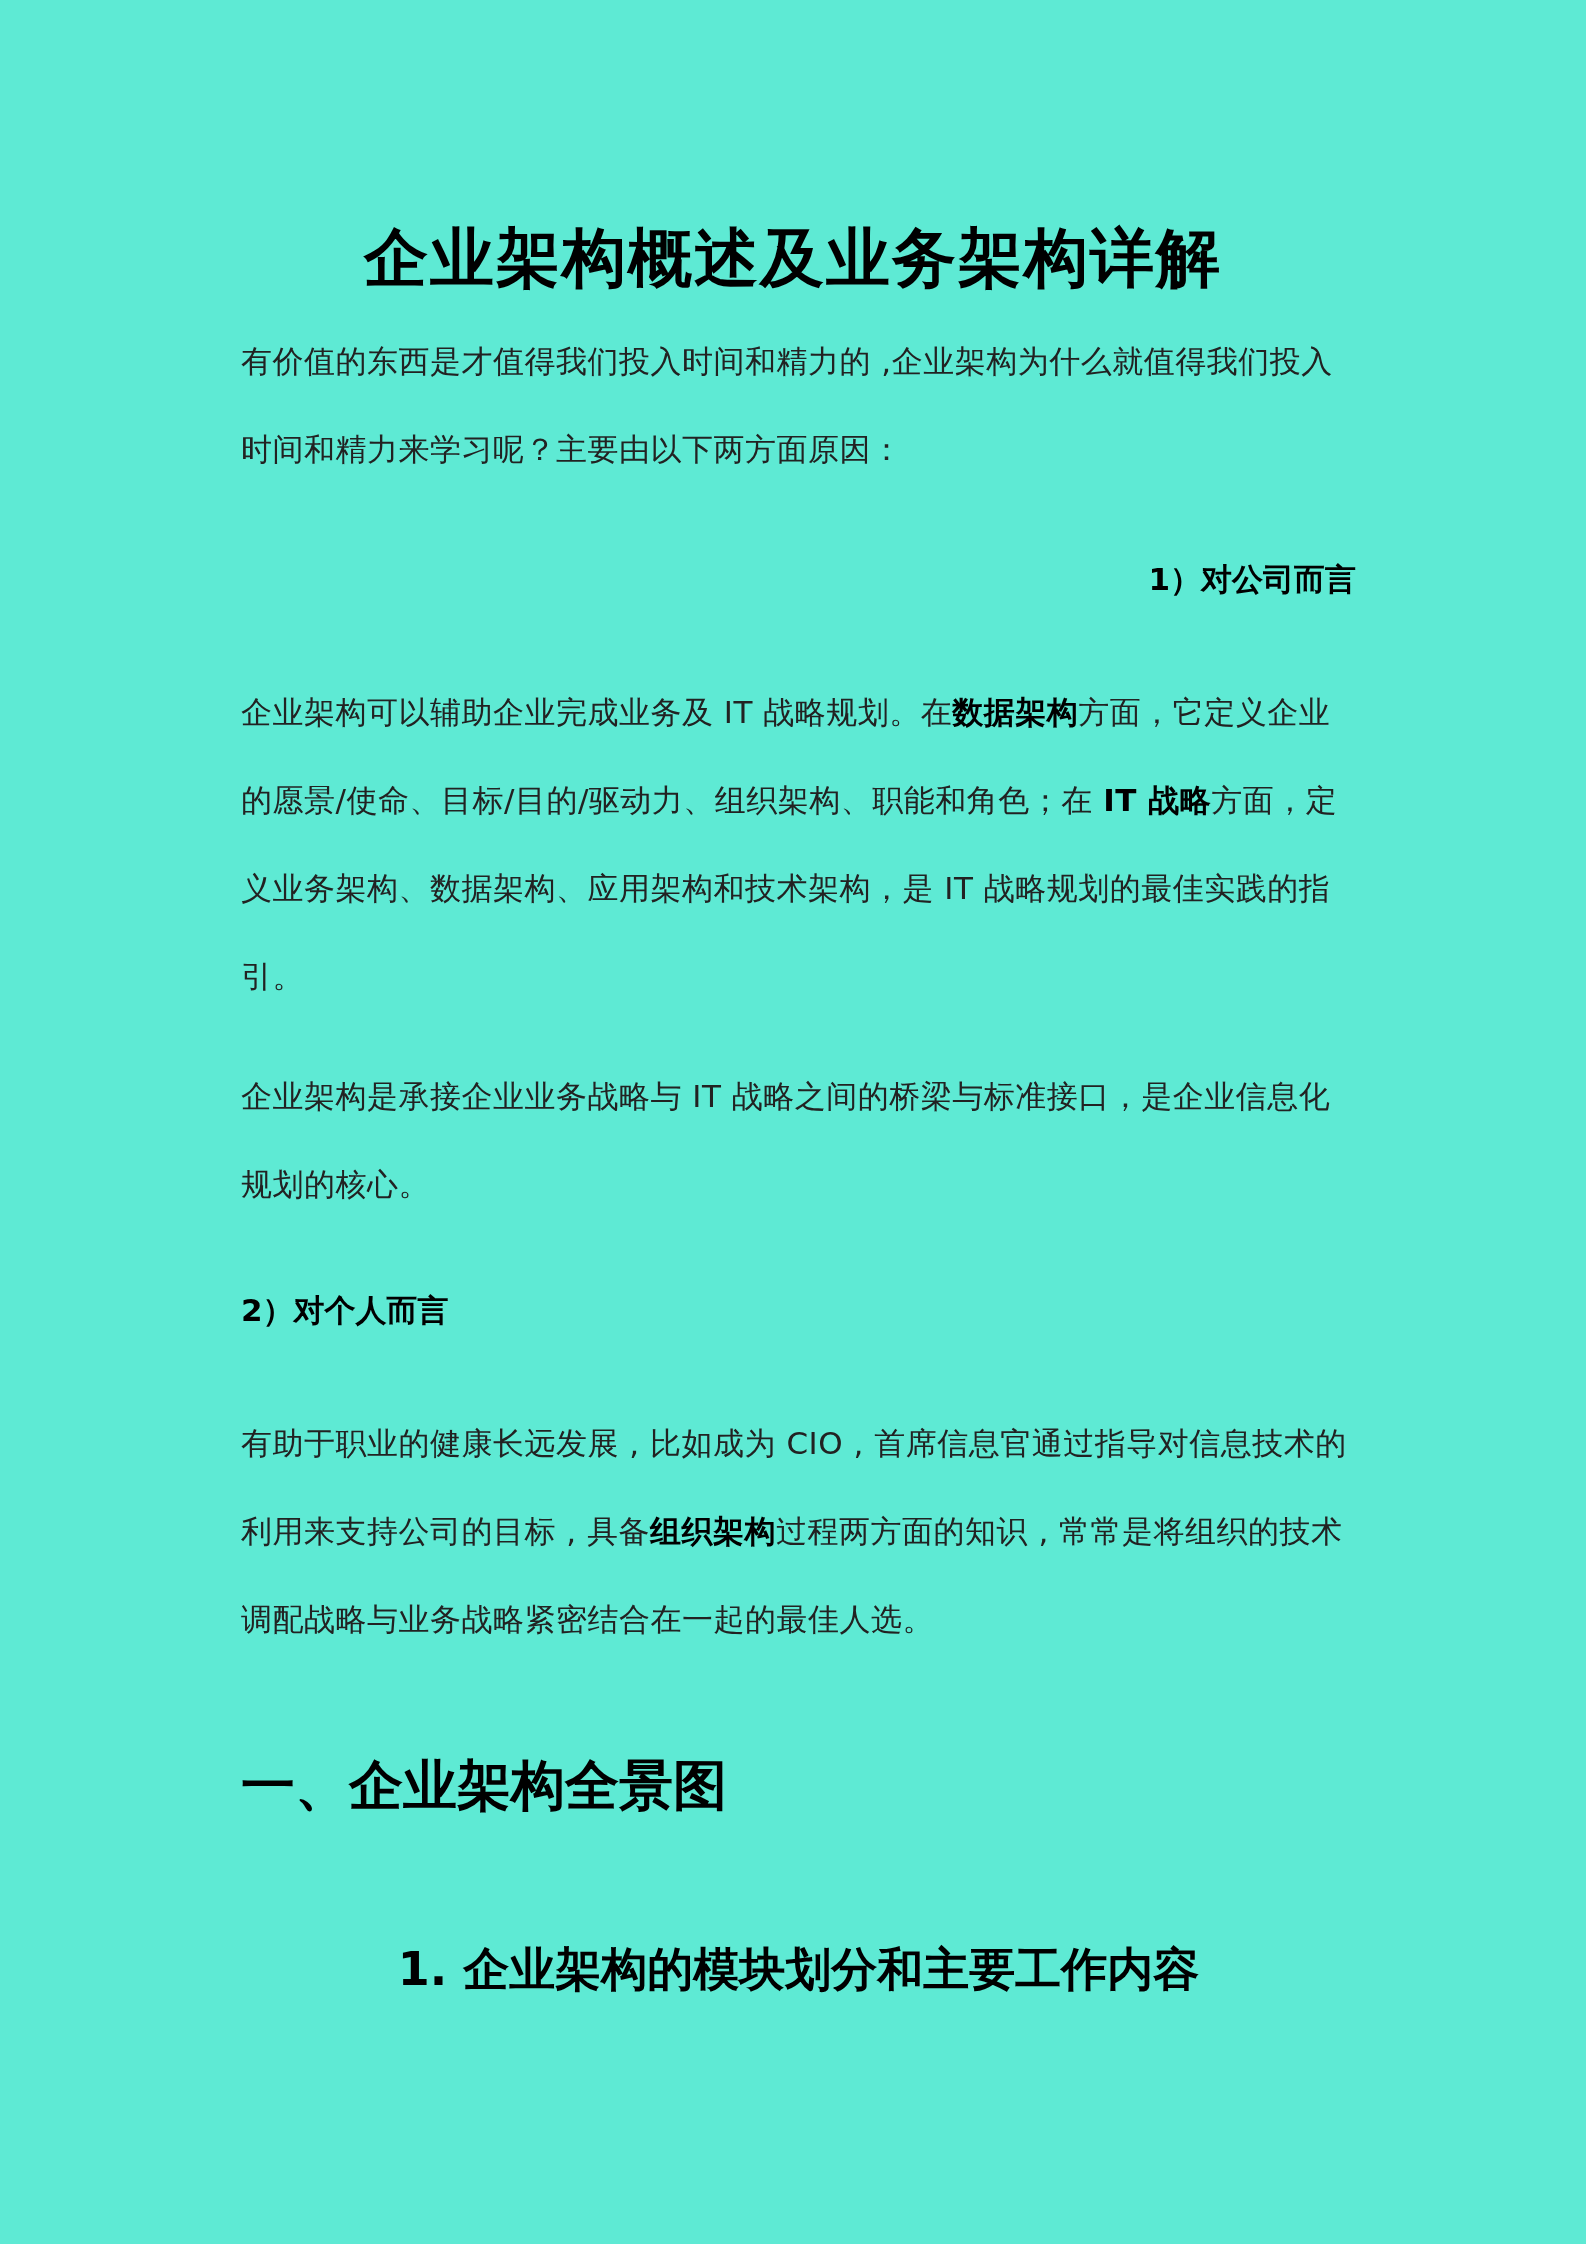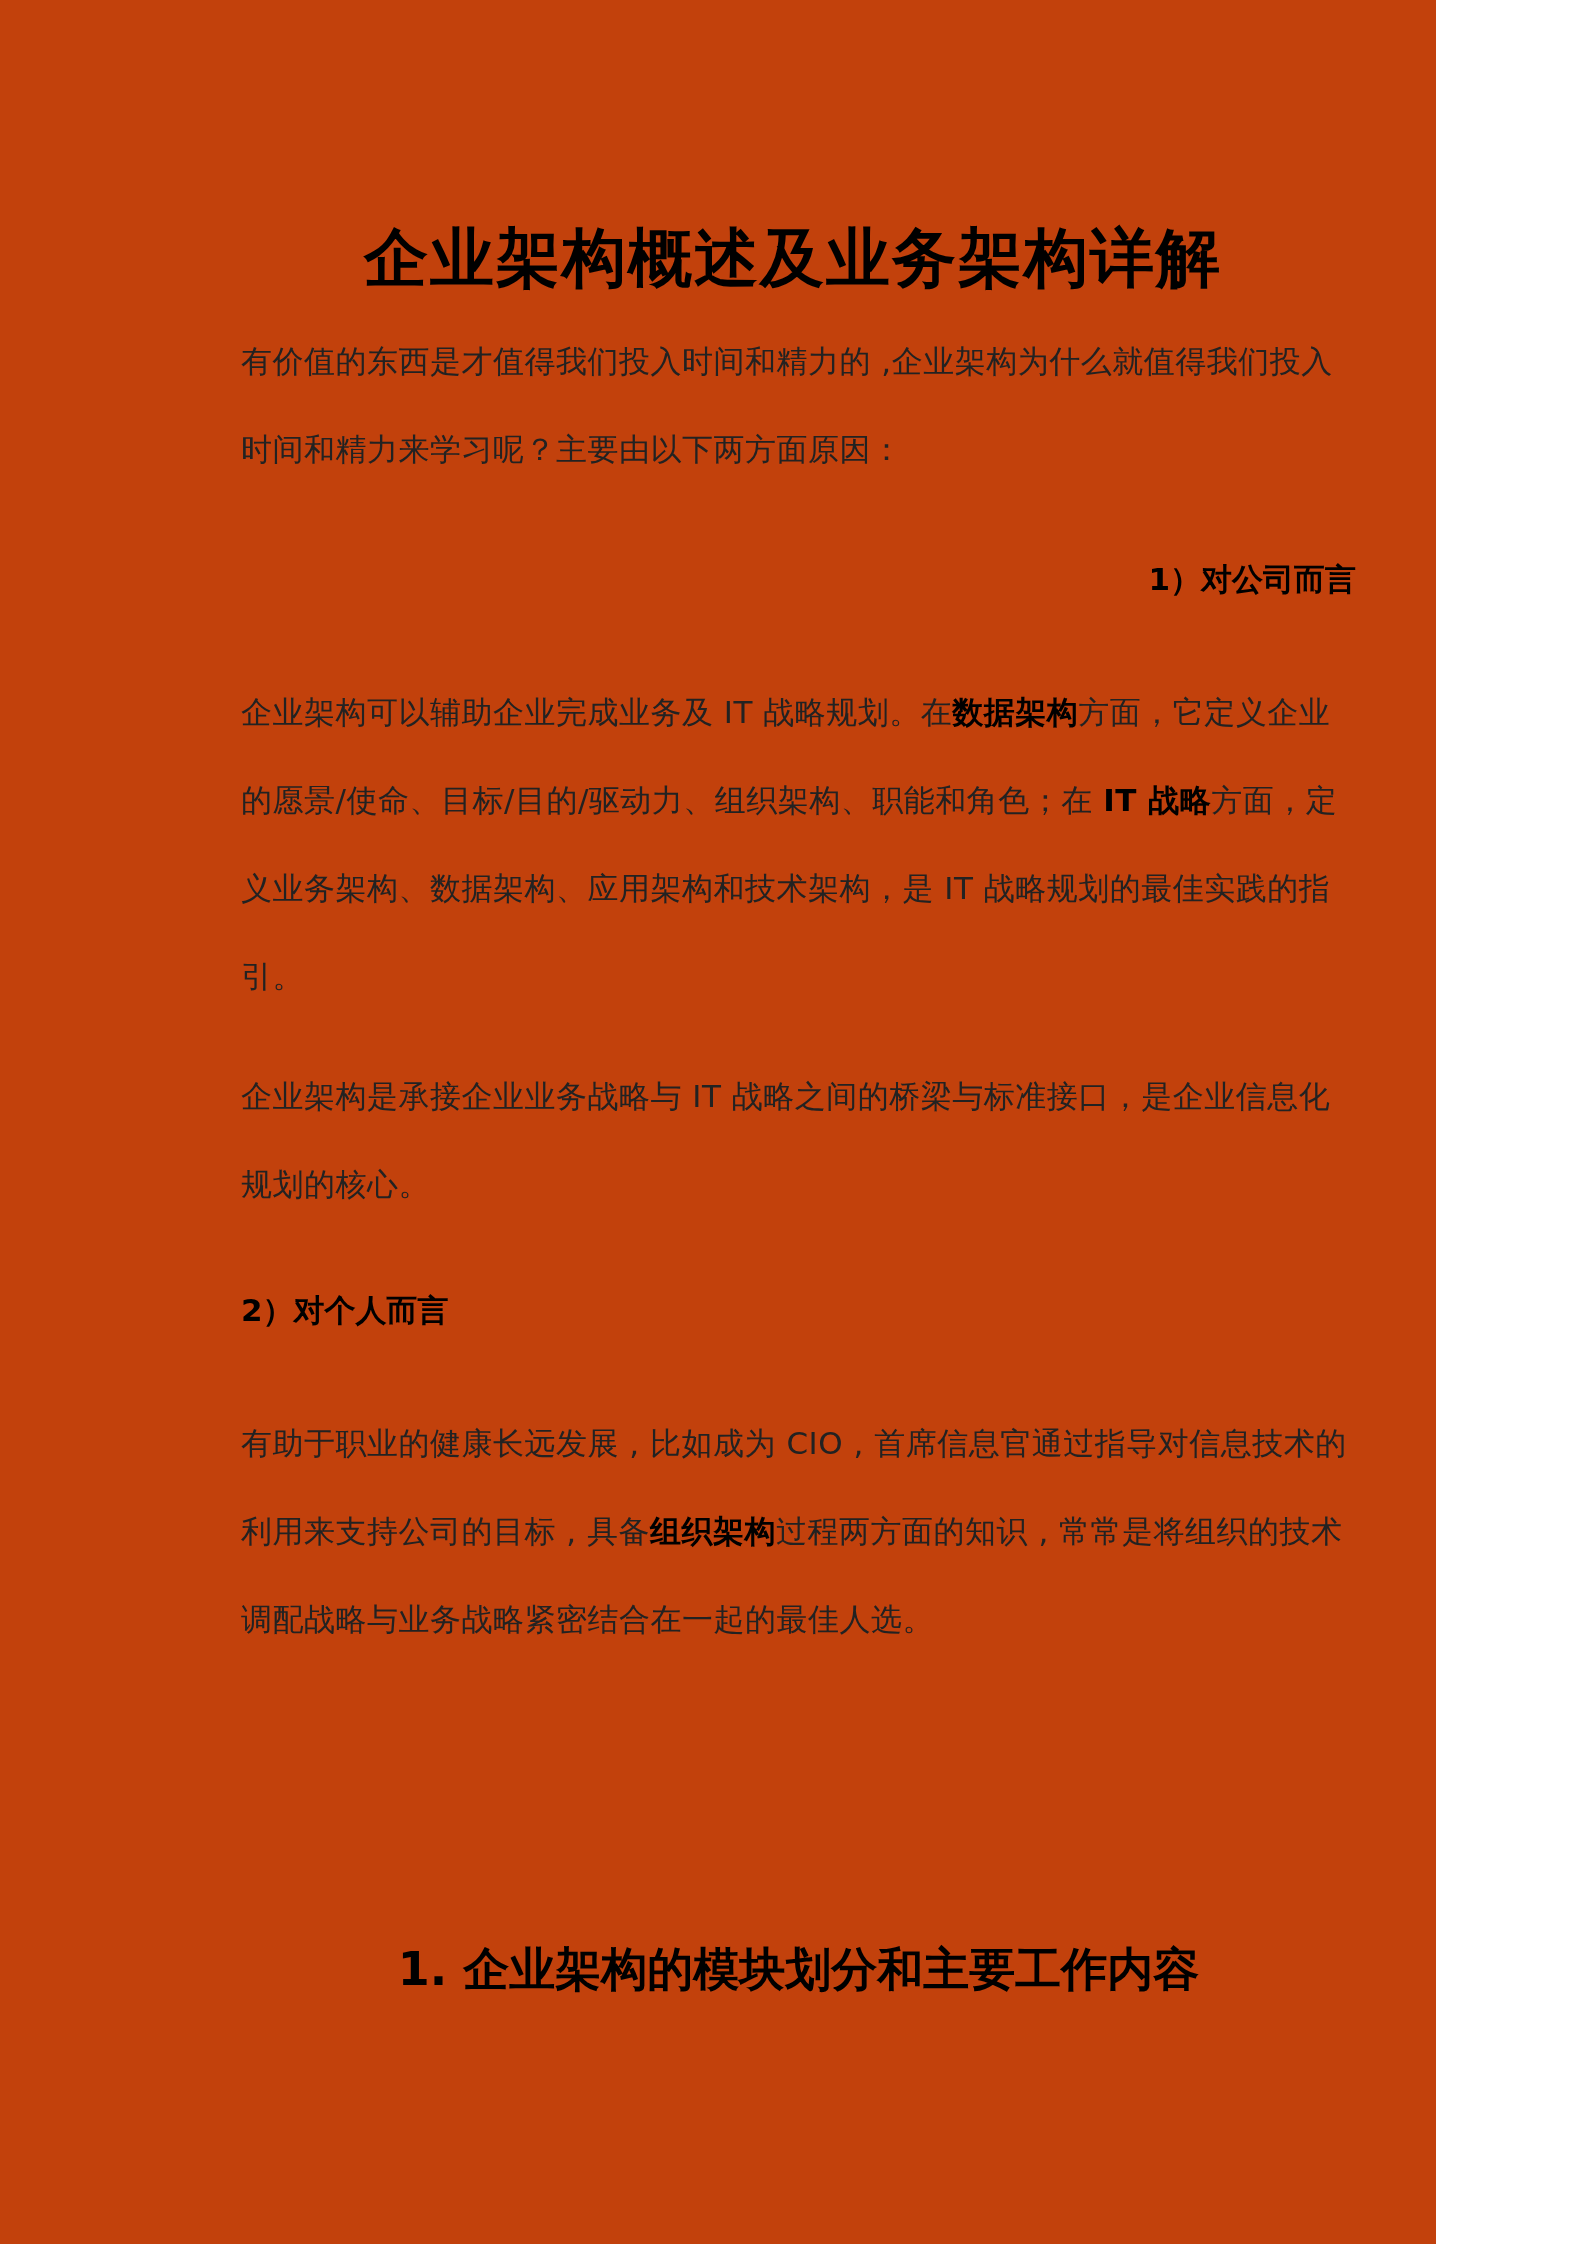--- a/index.html
+++ b/index.html
@@ -1,20 +1,20 @@
 <!DOCTYPE html>
 <html><head>
 <meta charset="utf-8">
 <style>
   html, body { margin: 0; padding: 0; background: #ffffff; }
   body {
     width: 1586px; height: 2244px; position: relative; overflow: hidden;
     font-family: "DejaVu Sans", "Liberation Sans", sans-serif; color: #1a1a1a;
   }
-  .page { position: absolute; left: 0; top: 0; width: 1436px; height: 2244px; background: #c2410c; }
+  .page { position: absolute; left: 0; top: 0; width: 1586px; height: 2244px; background: #5eead4; }
   .title {
     position: absolute; left: 0; width: 1586px; top: 216px;
     text-align: center; font-size: 64px; font-weight: bold; color: #000; letter-spacing: 2px;
     line-height: 84px; margin: 0;
   }
   .block { position: absolute; left: 241px; width: 1115px; margin: 0; }
   .para { font-size: 31px; line-height: 88px; color: #222; letter-spacing: 0.5px; }
   .para b { color: #000; font-weight: bold; }
   .sub { font-size: 31px; font-weight: bold; color: #000; line-height: 60px; }
   .h1 { font-size: 54px; font-weight: bold; color: #000; line-height: 80px; }
@@ -32,16 +32,17 @@
   <div class="block sub" style="top:549px;text-align:right;">1）对公司而言</div>
 
   <p class="block para" style="top:668px;"><span>企业架构可以辅助企业完成业务及 IT 战略规划。在</span><b>数据架构</b><span>方面，它定义企业的愿景/使命、目标/目的/驱动力、组织架构、职能和角色；在 </span><b>IT 战略</b><span>方面，定义业务架构、数据架构、应用架构和技术架构，是 IT 战略规划的最佳实践的指引。</span></p>
 
   <p class="block para" style="top:1052px;">企业架构是承接企业业务战略与 IT 战略之间的桥梁与标准接口，是企业信息化规划的核心。</p>
 
   <div class="block sub" style="top:1280px;">2）对个人而言</div>
 
   <p class="block para" style="top:1399px;"><span>有助于职业的健康长远发展 , 比如成为 CIO , 首席信息官通过指导对信息技术的利用来支持公司的目标 , 具备</span><b>组织架构</b><span>过程两方面的知识 , 常常是将组织的技术调配战略与业务战略紧密结合在一起的最佳人选。</span></p>
 
+  <h2 class="block h1" style="top:1746px;">一、企业架构全景图</h2>
 
   <h3 class="block h2" style="top:1934px;text-align:center;">1. 企业架构的模块划分和主要工作内容</h3>
 
 </div>
 
 </body></html>

